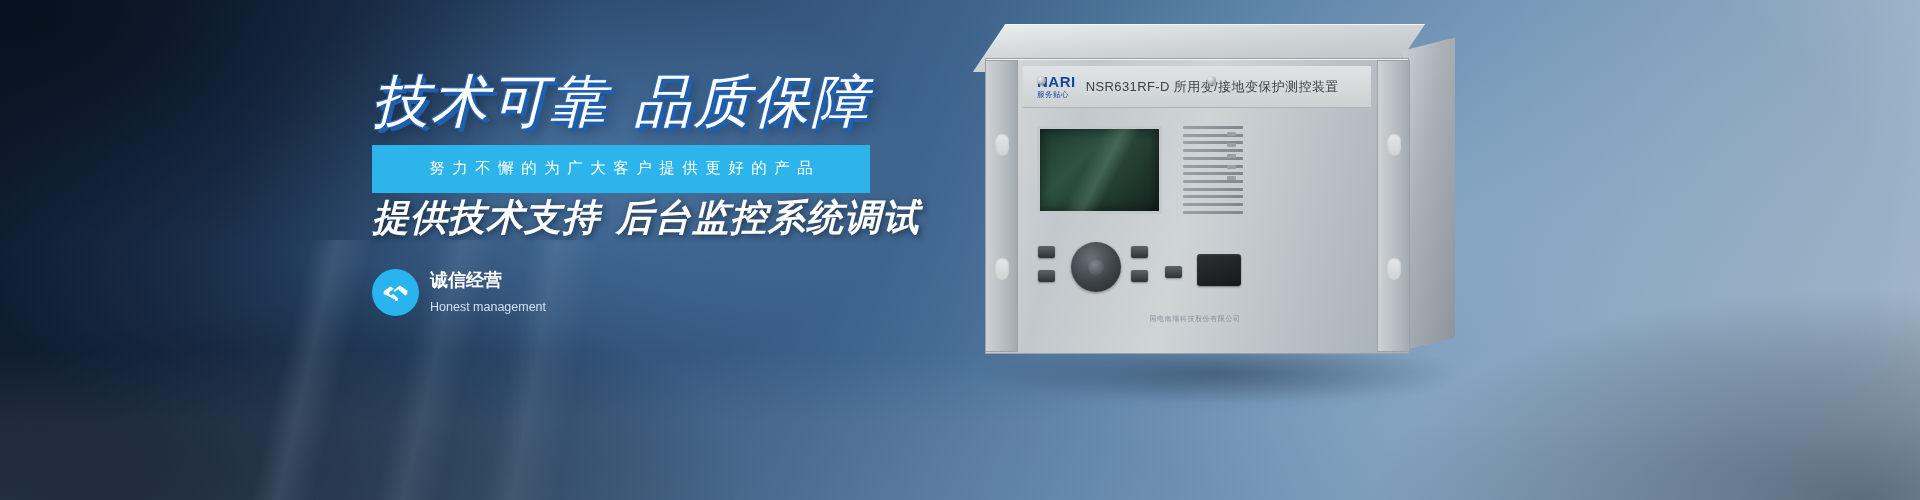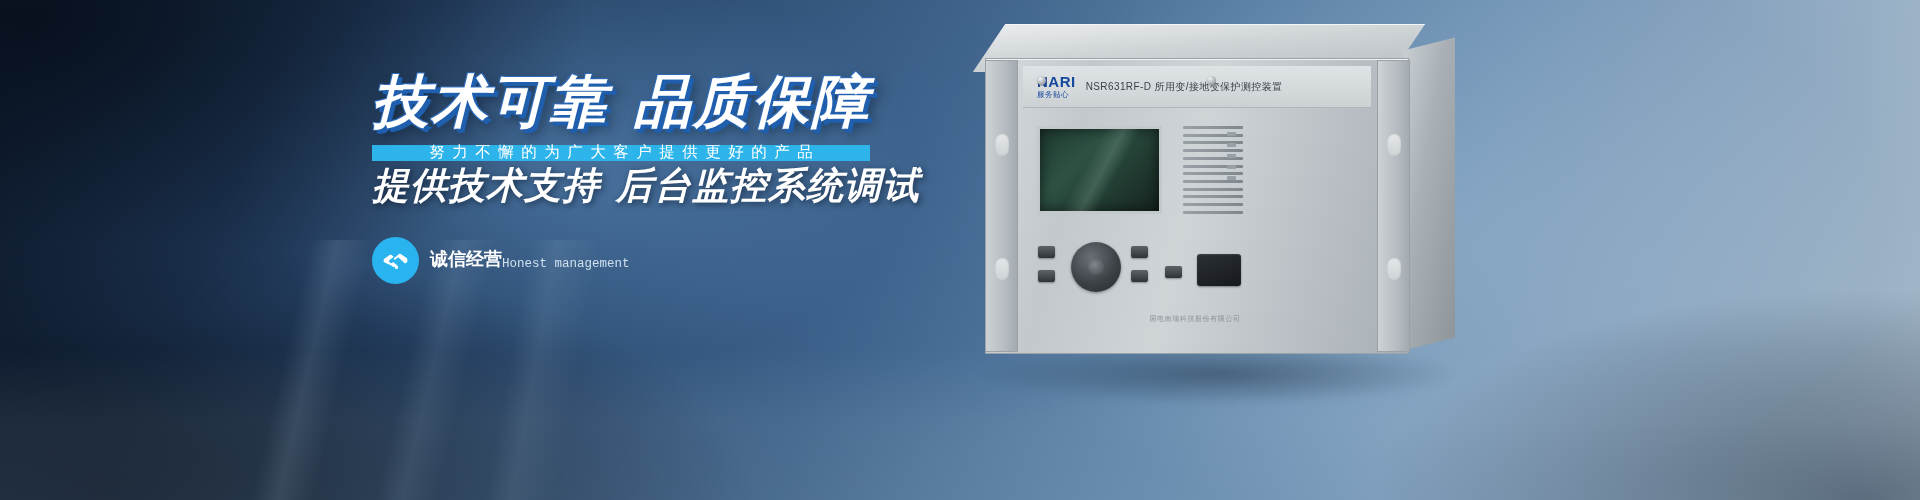--- a/index.html
+++ b/index.html
@@ -46,31 +46,31 @@
   .floor{
     position:absolute; left:0; right:0; bottom:0; height:150px;
     background:linear-gradient(180deg, rgba(255,255,255,0.0) 0%, rgba(186,206,224,0.10) 48%, rgba(150,176,200,0.16) 100%);
     pointer-events:none;
   }
 
   
   .copy{ position:absolute; left:372px; top:72px; width:530px; }
 
   .headline{
-    font-size:57px; font-weight:bold; font-style:italic; color:#ffffff;
+    font-size:57px; font-weight:normal; font-style:italic; color:#ffffff;
     letter-spacing:2px; line-height:1.05; white-space:nowrap;
     text-shadow:
       3px 3px 0 #1f5fae, 4px 4px 0 #1f5fae,
       -1px -1px 0 #2f6cb8, 1px -1px 0 #2f6cb8, -1px 1px 0 #2f6cb8,
       6px 6px 12px rgba(4,16,34,0.55);
   }
   .headline .gap{ display:inline-block; width:26px; }
 
   .ribbon{
-    margin-top:13px; background:#2db4ea; height:16px;
+    margin-top:13px; background:#2db4ea; height:48px;
     display:flex; align-items:center; justify-content:center;
     width:498px;
   }
   .ribbon span{
     color:#ffffff; font-size:15.5px; letter-spacing:7.5px;
     text-indent:7.5px; white-space:nowrap; font-weight:400;
   }
 
   .headline2{
     font-size:37px; font-weight:bold; font-style:italic; color:#ffffff;
@@ -80,21 +80,21 @@
   .headline2 .gap{ display:inline-block; width:16px; }
 
   
   .features{ margin-top:26px; display:flex; gap:36px; }
   .feature{ display:flex; align-items:center; gap:11px; }
   .fic{
     width:47px; height:47px; border-radius:50%;
     display:flex; align-items:center; justify-content:center; flex:0 0 auto;
   }
   .fic svg{ display:block; }
-  .ftext{ display:flex; flex-direction:row; justify-content:space-between;font-family:Liberation Mono, monospace; }
+  .ftext{ display:flex; flex-direction:column; justify-content:space-between; }
   .ftitle{ color:#ffffff; font-size:18px; font-weight:bold; line-height:1.25; white-space:nowrap; }
   .fsub{ color:#cfe0ee; font-size:12.5px; line-height:1.3; white-space:nowrap; margin-top:7px; }
 
   
   .device{ position:absolute; left:975px; top:14px; width:520px; height:385px; }
 
   .dev-shadow{
     position:absolute; left:10px; top:330px; width:470px; height:60px;
     background:radial-gradient(ellipse at 50% 50%, rgba(20,38,58,0.45) 0%, rgba(20,38,58,0.0) 72%);
     filter:blur(3px);
@@ -147,21 +147,21 @@
     position:absolute; width:9px; height:9px; border-radius:50%;
     background:radial-gradient(circle at 35% 30%,#f2f4f5,#9aa1a6 70%,#7e868c);
     box-shadow:0 1px 1px rgba(0,0,0,0.25);
   }
   .screw.s1{ left:62px; top:62px; }
   .screw.s2{ left:232px; top:62px; }
 
   .nari{ display:flex; flex-direction:column; line-height:1; }
   .nari-en{ color:#15489c; font-size:15px; font-weight:bold; letter-spacing:0.5px; }
   .nari-cn{ color:#15489c; font-size:7.5px; letter-spacing:0.5px; margin-top:2px; }
-  .dev-model{ color:#3a4248; font-size:10px; letter-spacing:0.4px; white-space:nowrap; }
+  .dev-model{ color:#3a4248; font-size:13px; letter-spacing:0.4px; white-space:nowrap; }
 
   
   .dev-screen{
     position:absolute; left:62px; top:112px; width:125px; height:88px;
     background:linear-gradient(135deg,#1f3b30 0%, #2d5244 35%, #16251f 100%);
     border:3px solid #c3c8cc;
     box-shadow:inset 0 0 14px rgba(0,0,0,0.6);
   }
   .dev-screen .glare{
     position:absolute; inset:0;

